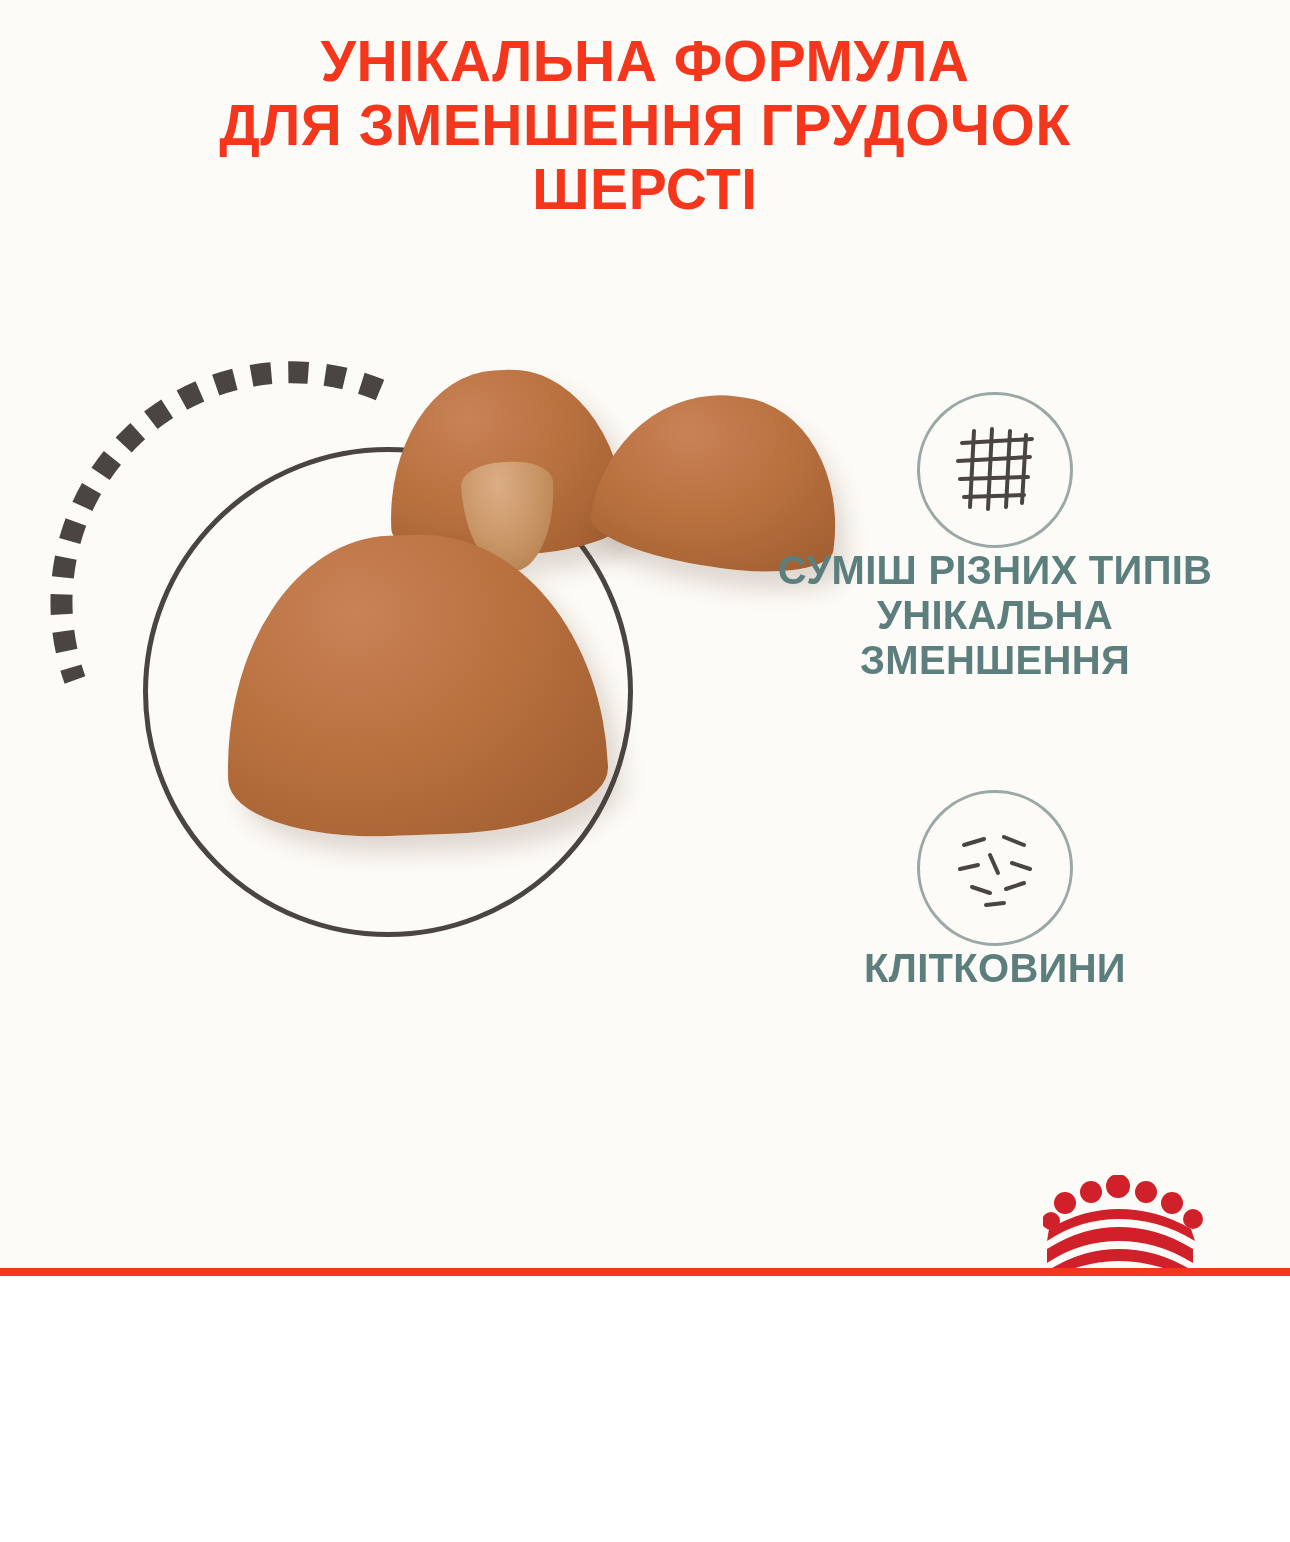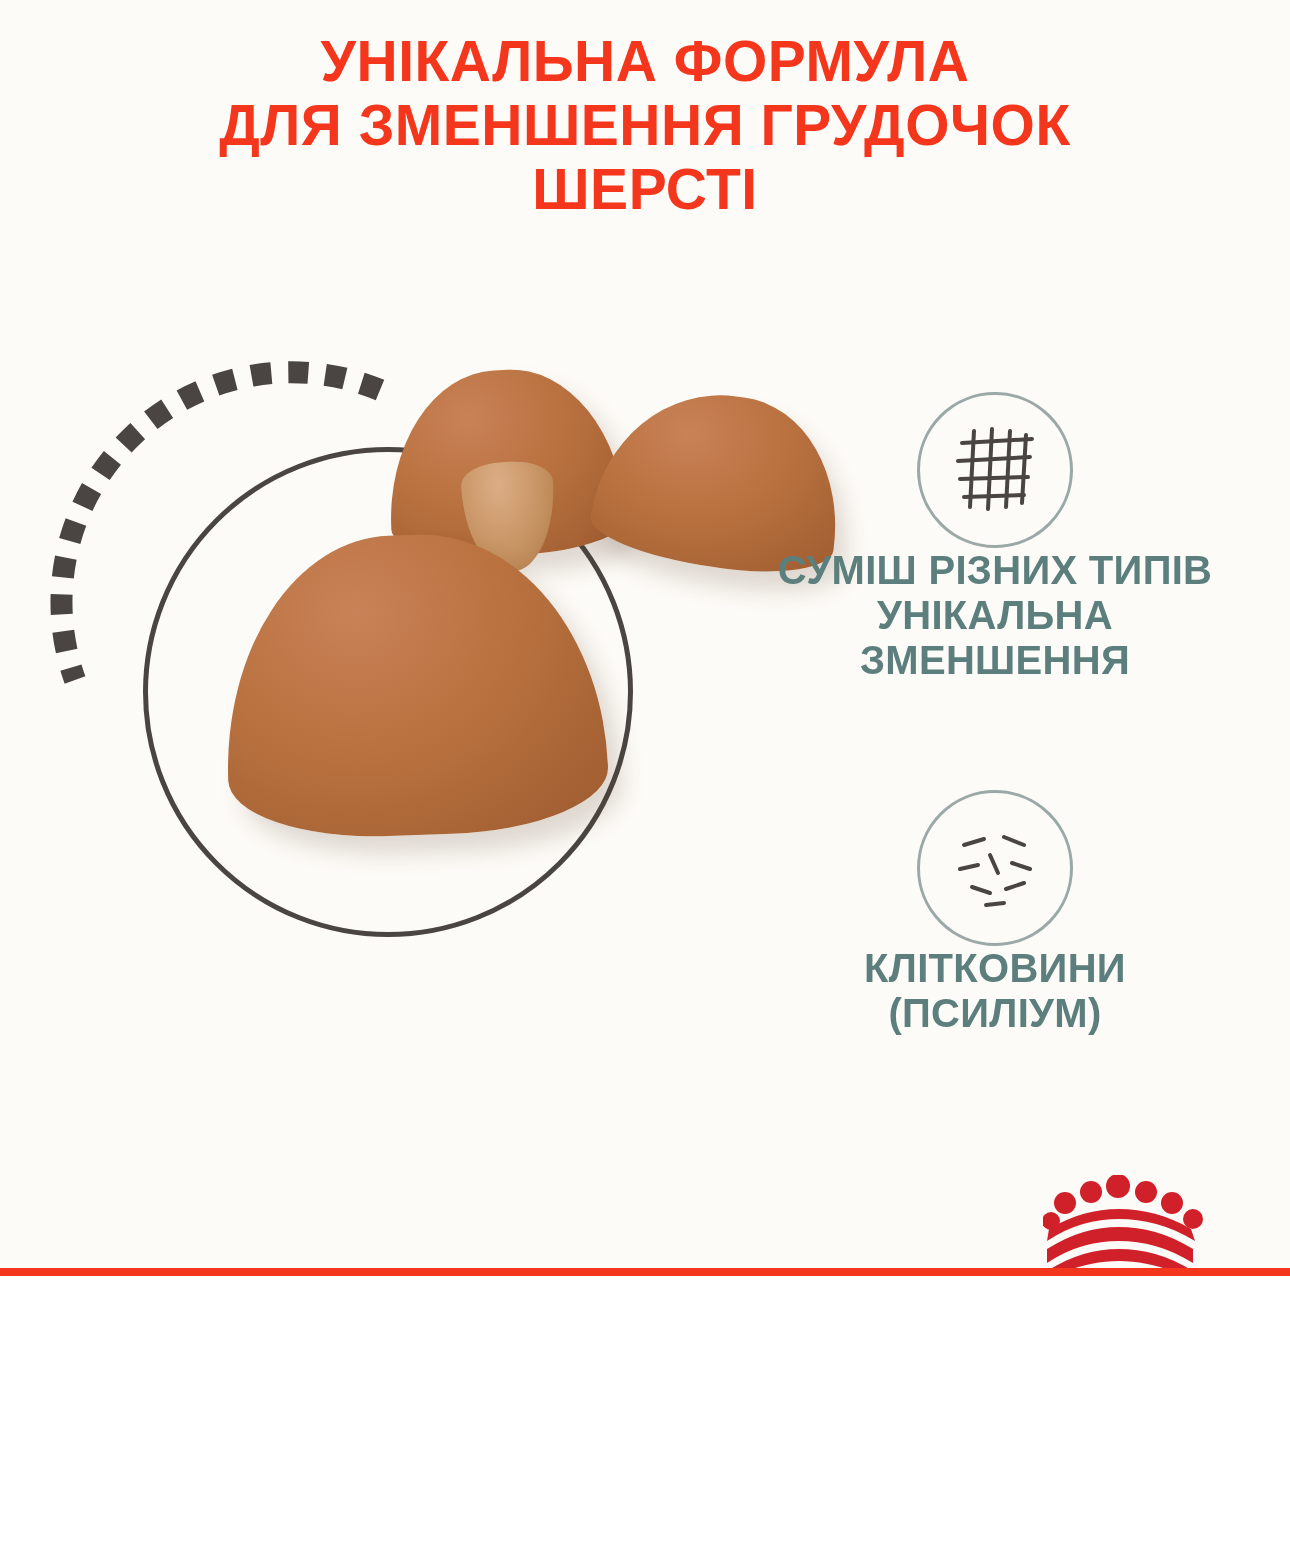--- a/index.html
+++ b/index.html
@@ -214,21 +214,20 @@
             <line x1="70" y1="62" x2="78" y2="80"></line>
             <line x1="92" y1="70" x2="110" y2="76"></line>
             <line x1="52" y1="94" x2="70" y2="100"></line>
             <line x1="86" y1="96" x2="104" y2="90"></line>
             <line x1="66" y1="112" x2="84" y2="110"></line>
           </g>
         </svg>
       </div>
       <div class="badge-label">
         <div>КЛІТКОВИНИ</div>
-        <div>(ПСИЛІУМ)</div>
       </div>
     </div>
 
   </div>
 
   <div class="logo">
     <svg viewBox="0 0 175 115" width="175" height="115">
       <g fill="#d0202a">
         <circle cx="22" cy="28" r="11"></circle>
         <circle cx="48" cy="17" r="11"></circle>

